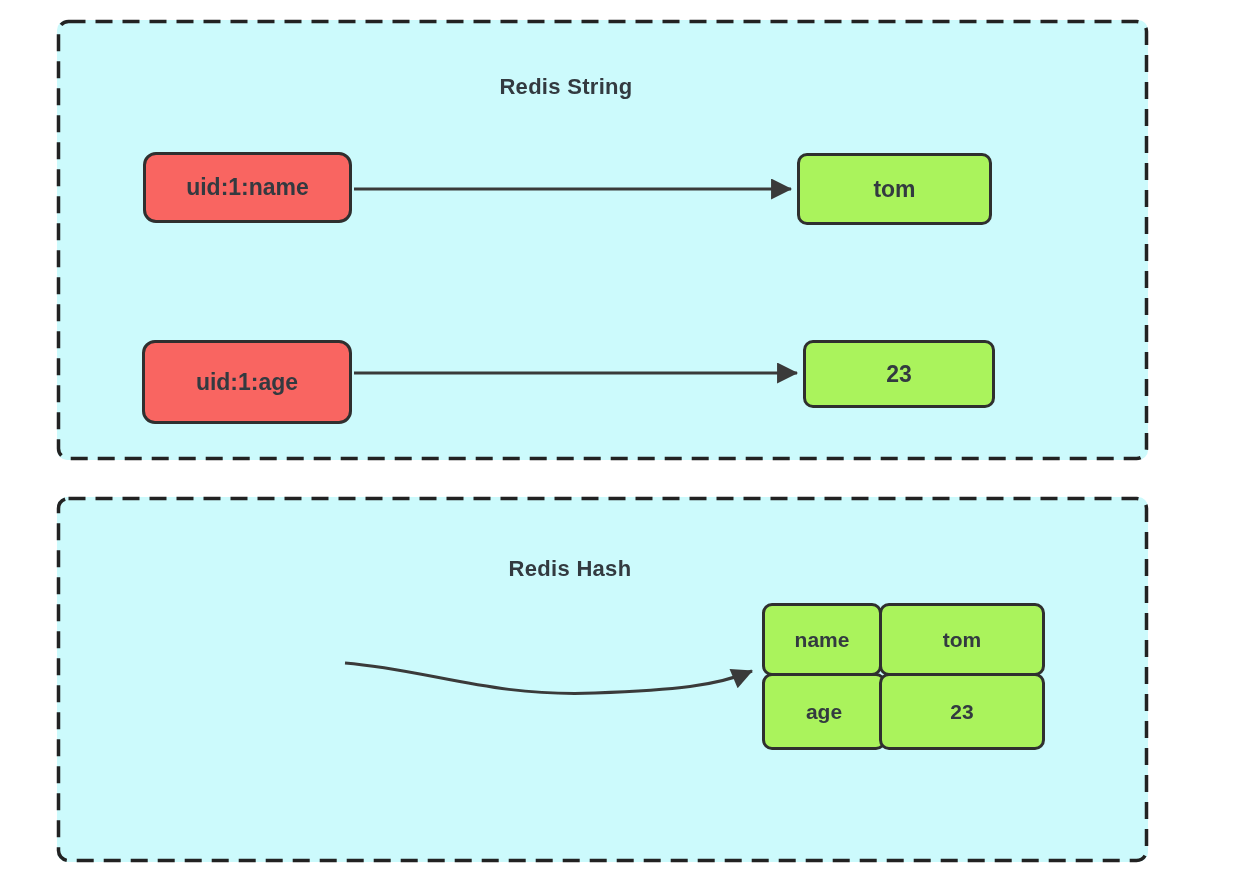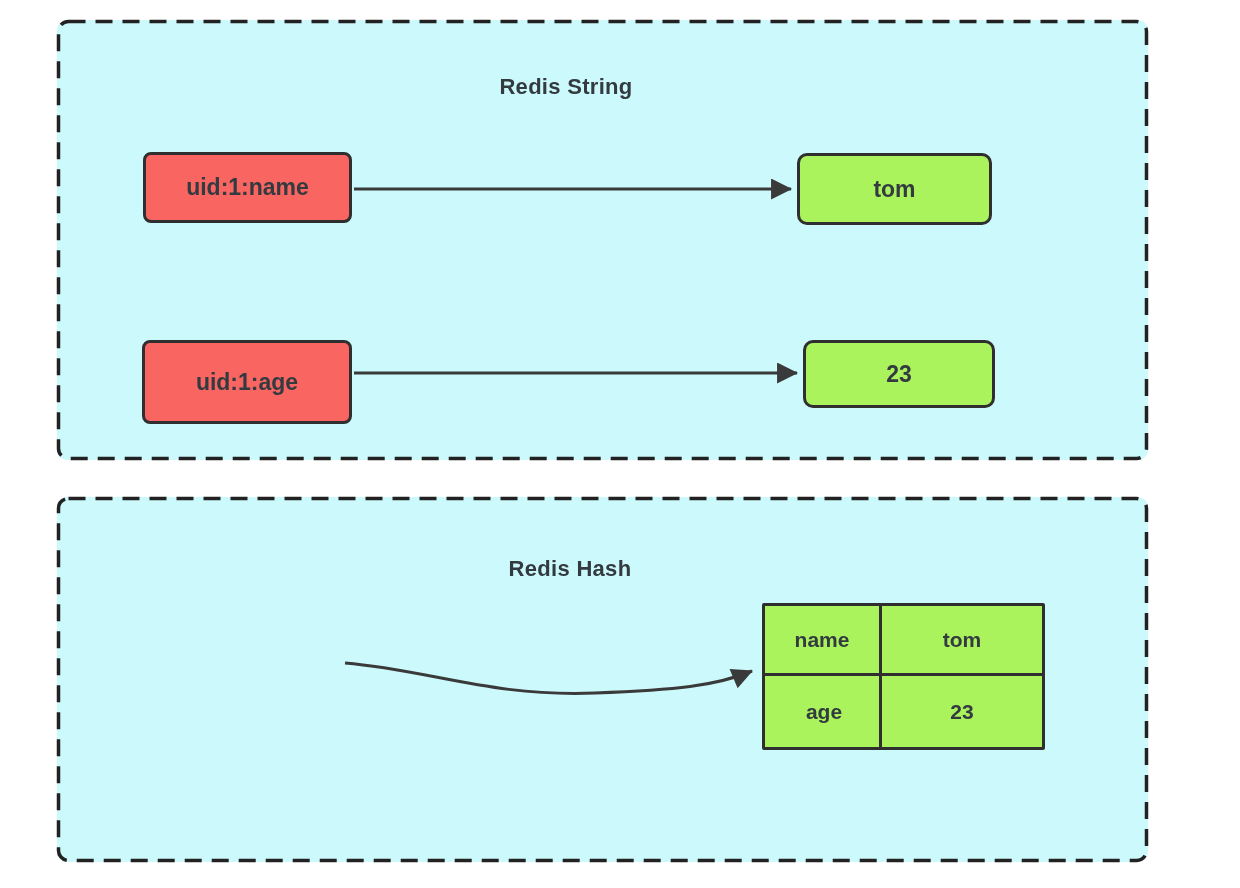--- a/index.html
+++ b/index.html
@@ -48,30 +48,30 @@
     display:flex;
     align-items:center;
     justify-content:center;
     border:3px solid var(--box-border);
     font-size:23px;
     font-weight:bold;
     color:var(--text);
   }
   .key-node{
     background:var(--key-fill);
-    border-radius:8px;
+    border-radius:13px;
     justify-content:center;
   }
   .value-node{
     background:var(--value-fill);
     border-radius:10px;
   }
   .hash-cell{
     background:var(--value-fill);
-    border-radius:2px;
+    border-radius:10px;
     font-size:21px;
   }
 
   #key-name { left:143px; top:152px; width:209px; height:71px; }
   #val-tom  { left:797px; top:153px; width:195px; height:72px; }
   #key-age  { left:142px; top:340px; width:210px; height:84px; }
   #val-23   { left:803px; top:340px; width:192px; height:68px; }
   #key-uid1 { left:137px; top:628px; width:208px; height:72px; }
 
   #cell-name{ left:762px; top:603px; width:120px; height:73px; }

